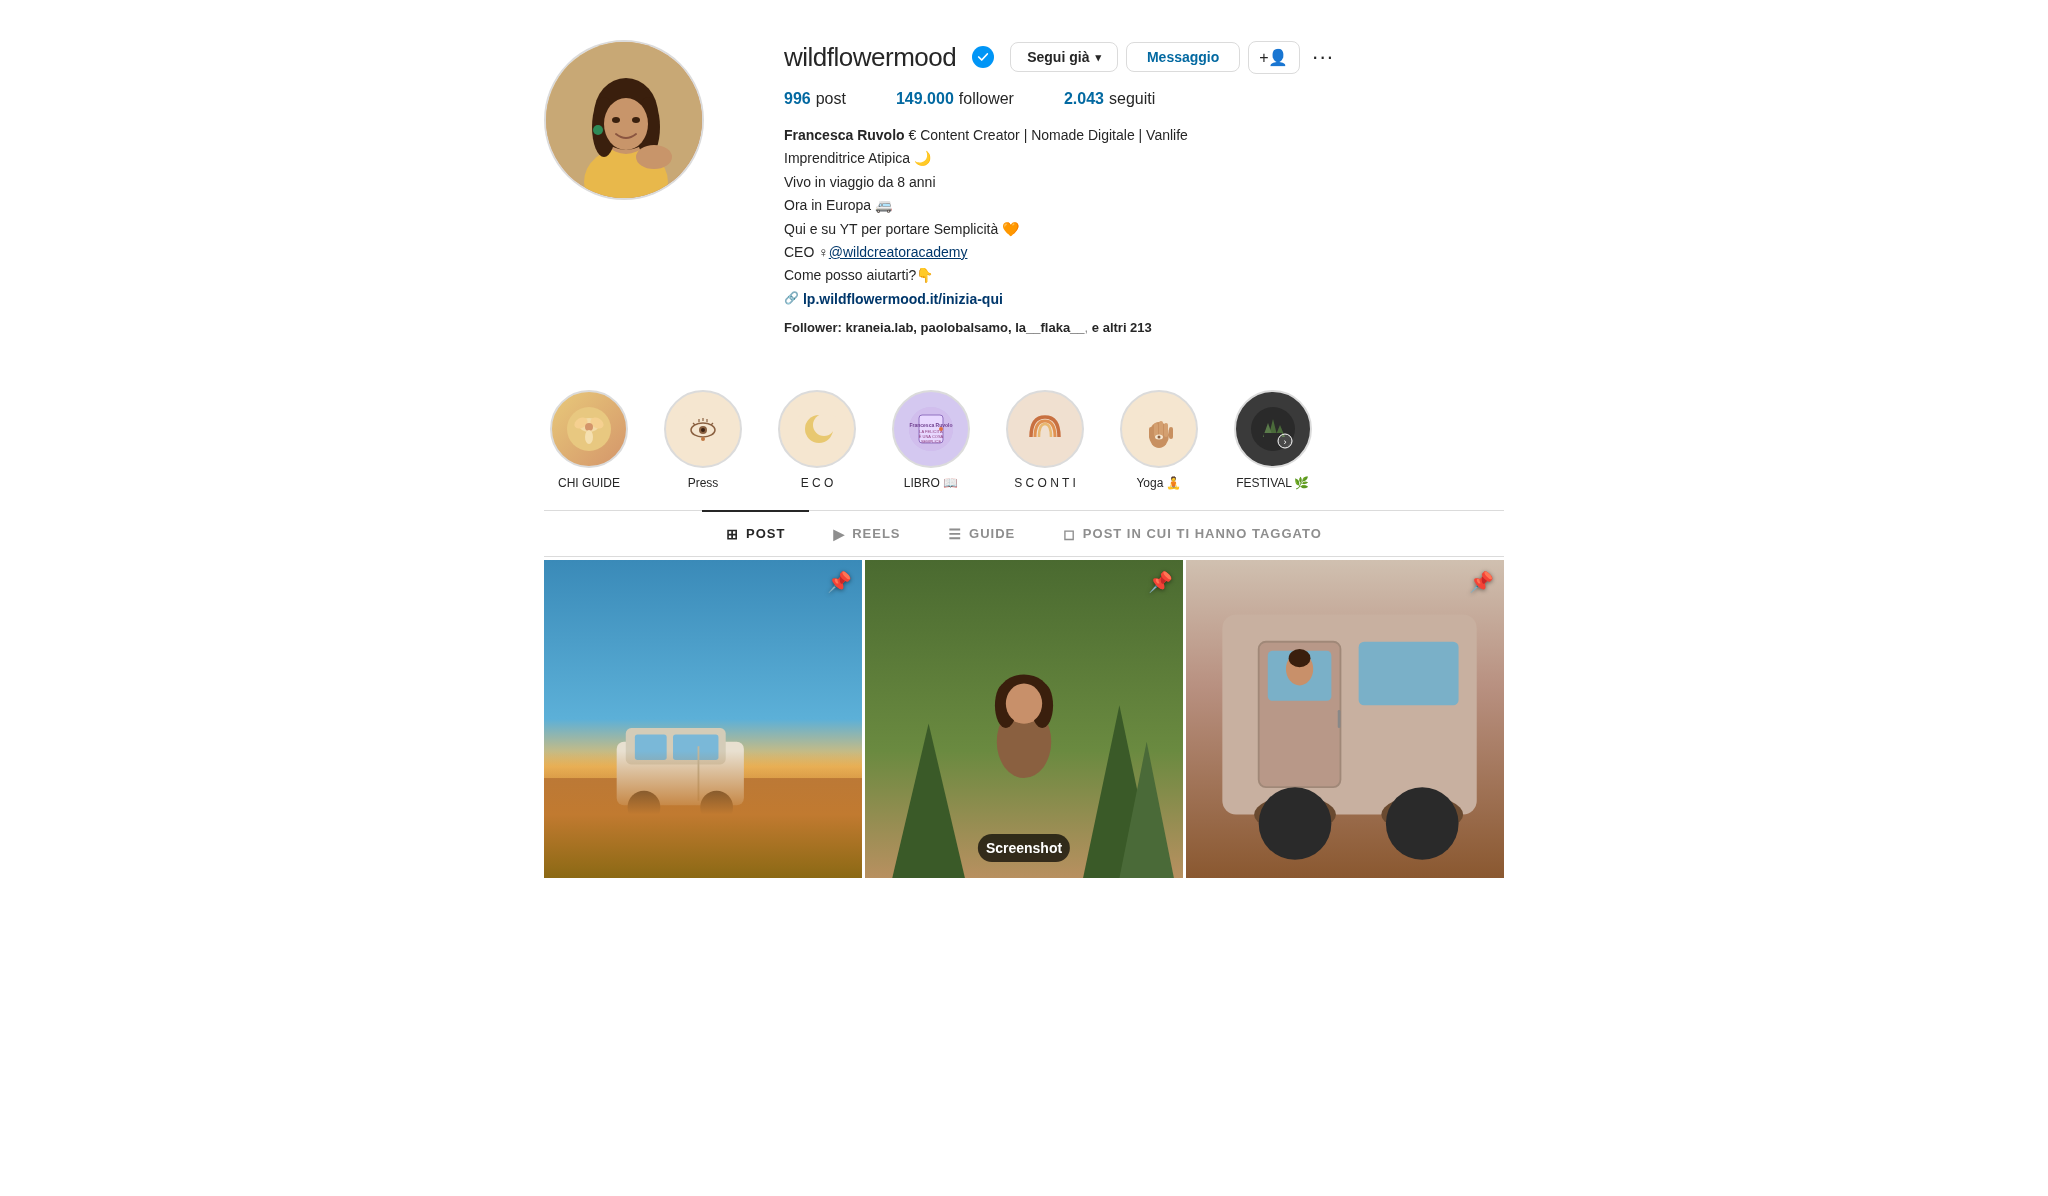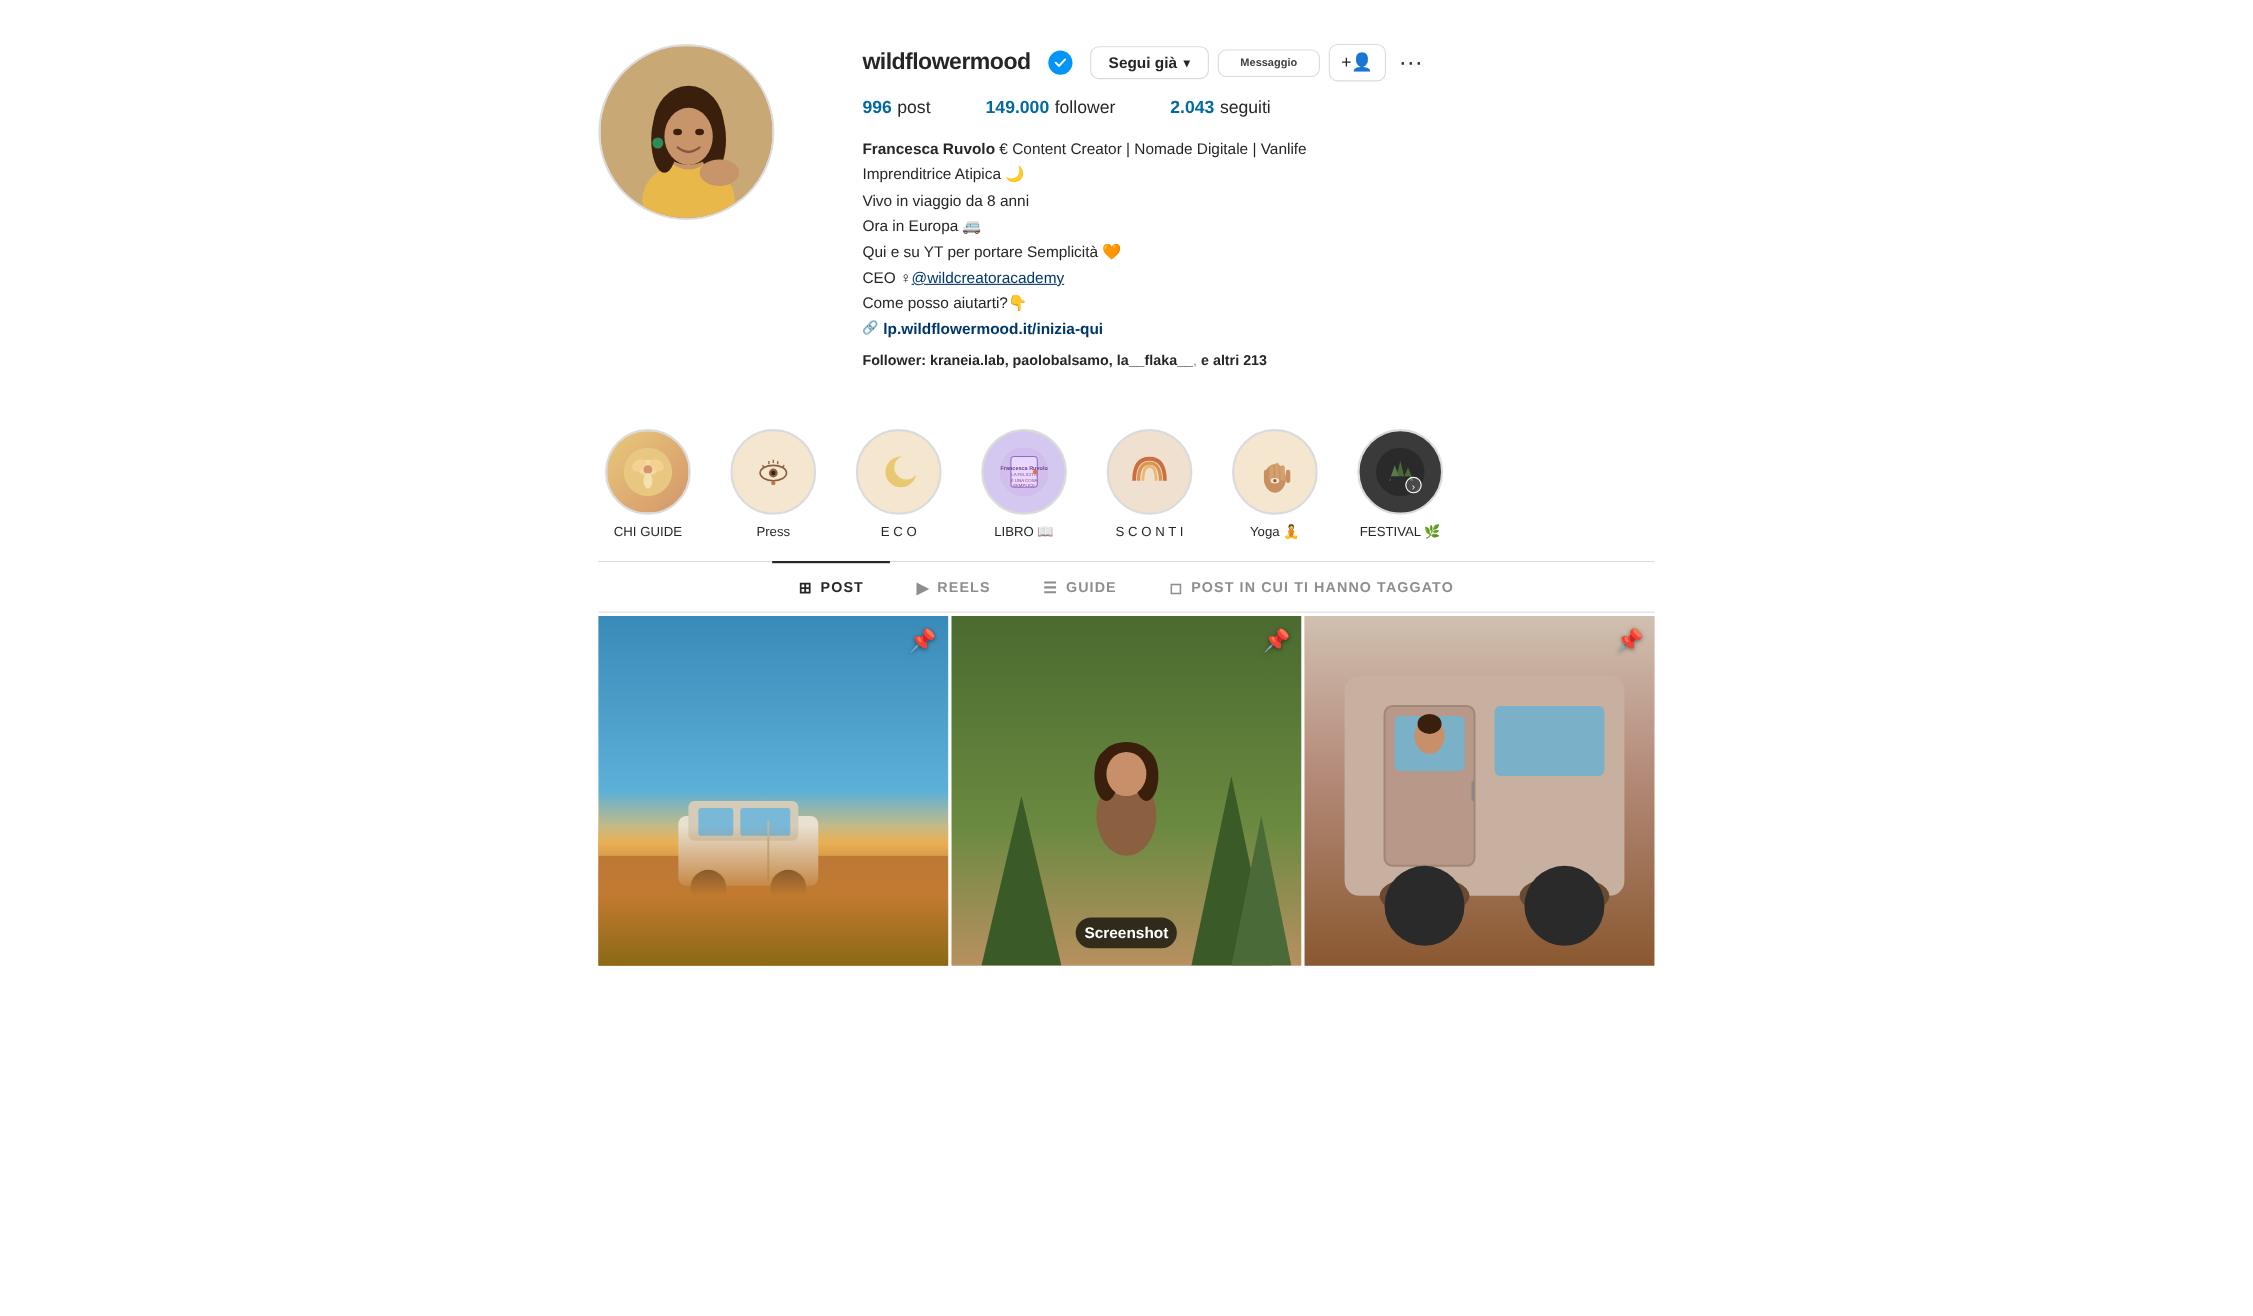--- a/index.html
+++ b/index.html
@@ -59,22 +59,22 @@
 
     .profile-top-row {
       display: flex;
       align-items: center;
       gap: 16px;
       margin-bottom: 16px;
       flex-wrap: wrap;
     }
 
     .username {
-      font-size: 21px;
-      font-weight: 700;
+      font-size: 26px;
+      font-weight: 400;
       color: #262626;
       letter-spacing: -0.5px;
     }
 
     .verified-badge {
       width: 22px;
       height: 22px;
       background: #0095f6;
       border-radius: 50%;
       display: flex;
@@ -106,23 +106,23 @@
       display: flex;
       align-items: center;
       gap: 6px;
     }
 
     .btn-message {
       background: #fff;
       border: 1px solid #dbdbdb;
       border-radius: 8px;
       padding: 6px 20px;
-      font-size: 10px;
+      font-size: 14px;
       font-weight: 600;
-      color: #404040;
+      color: #0369a1;
       cursor: pointer;
     }
 
     .btn-add-user {
       background: #fff;
       border: 1px solid #dbdbdb;
       border-radius: 8px;
       padding: 6px 10px;
       font-size: 16px;
       color: #262626;

